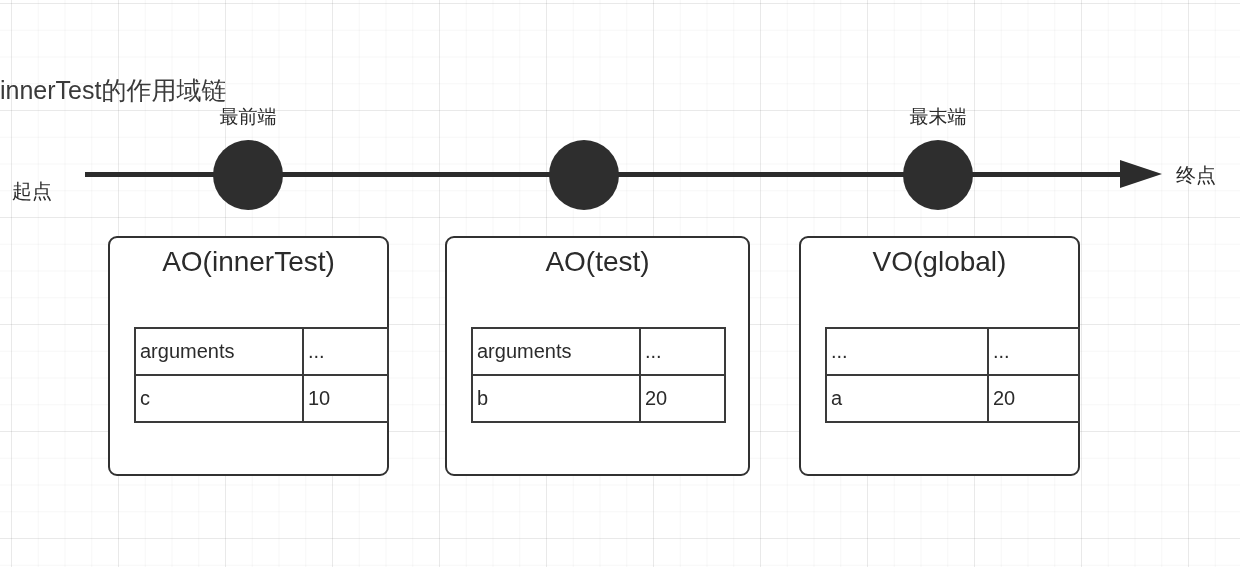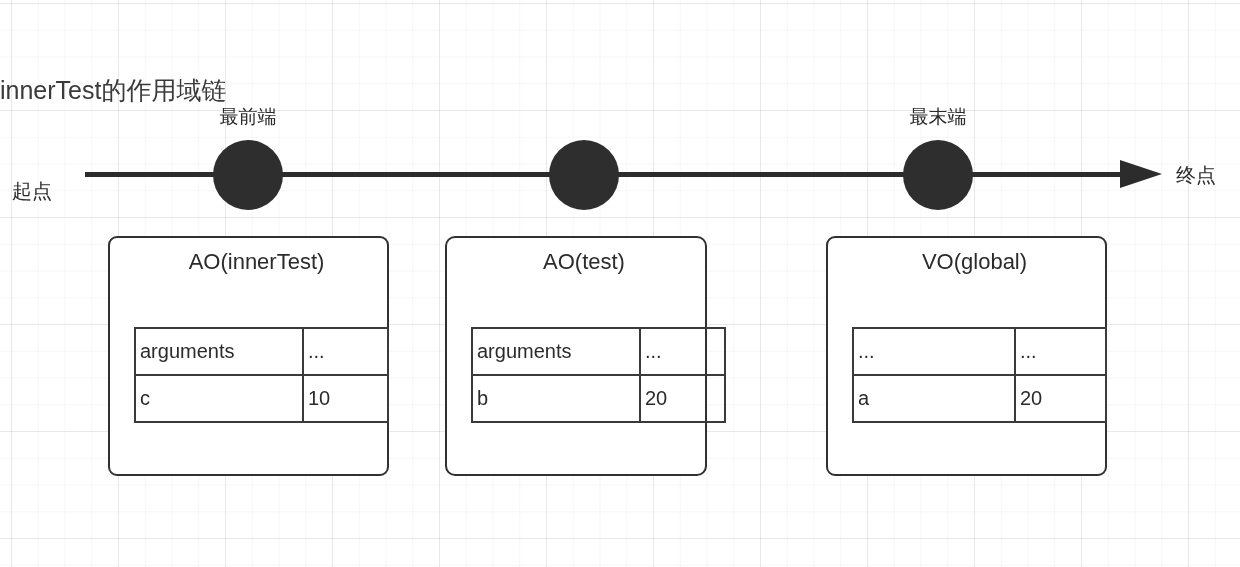--- a/index.html
+++ b/index.html
@@ -90,30 +90,30 @@
   
   .scope-box {
     top: 236px;
     height: 240px;
     border: 2.5px solid #313131;
     border-radius: 9px;
     background: #ffffff;
     box-sizing: border-box;
   }
   #scope-box-1 { left: 108px; width: 281px; }
-  #scope-box-2 { left: 445px; width: 262px; border-radius: 10px; }
-  #scope-box-3 { left: 799px; width: 281px; margin-left: 27px; }
+  #scope-box-2 { left: 445px; width: 305px; }
+  #scope-box-3 { left: 799px; width: 281px; }
 
   .scope-box-title {
     position: absolute;
-    left: 8px;
+    left: 0;
     top: 9px;
     width: 100%;
     text-align: center;
-    font-size: 22px;
+    font-size: 28px;
     line-height: 30px;
     color: #2b2b2b;
     white-space: nowrap;
   }
 
   .var-table {
     position: absolute;
     top: 89px;
     border-collapse: collapse;
     table-layout: fixed;

